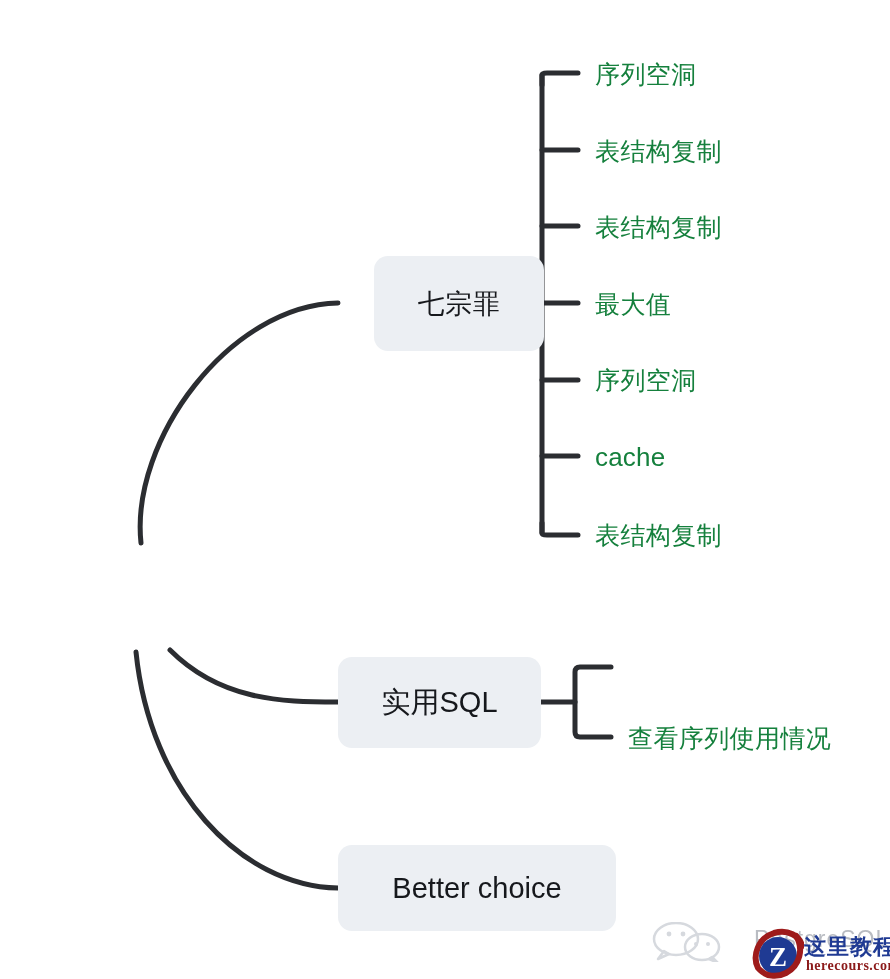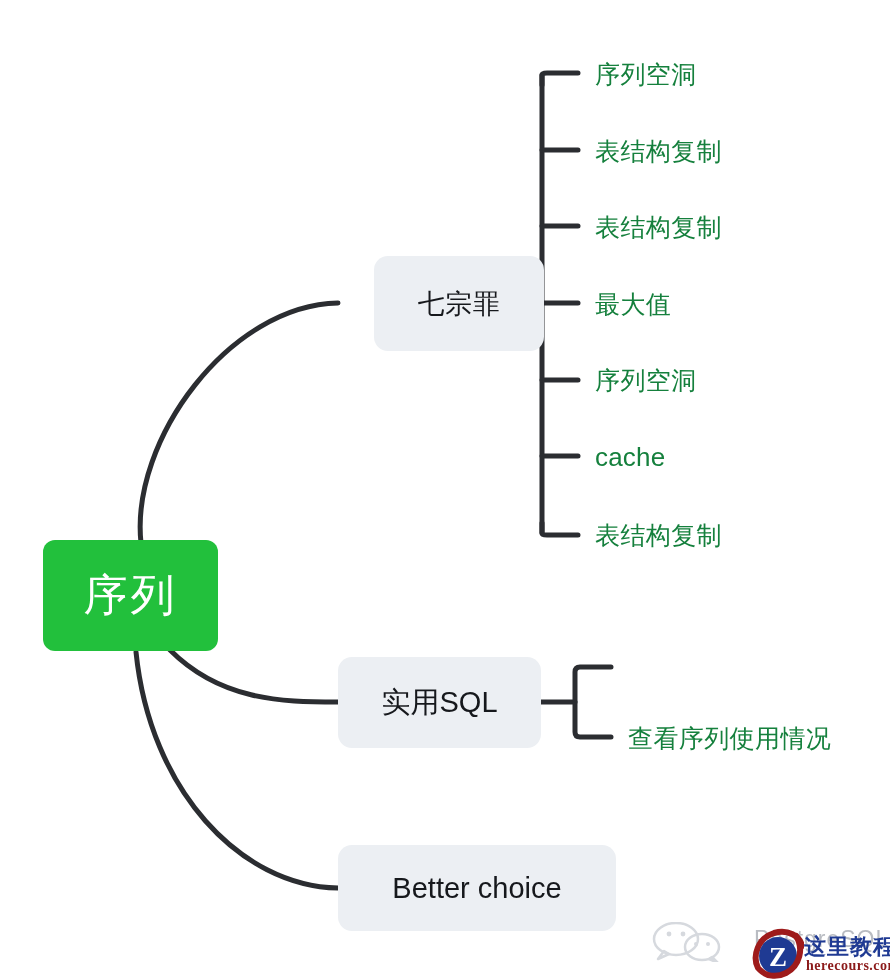--- a/index.html
+++ b/index.html
@@ -148,23 +148,20 @@
     <path d="M 542 303 L 578 303" fill="none" stroke="#2b2d31" stroke-width="5" stroke-linecap="round"></path>
     <path d="M 542 380 L 578 380" fill="none" stroke="#2b2d31" stroke-width="5" stroke-linecap="round"></path>
     <path d="M 542 456 L 578 456" fill="none" stroke="#2b2d31" stroke-width="5" stroke-linecap="round"></path>
     <path d="M 542 523 L 542 533 Q 542 535 547 535 L 578 535" fill="none" stroke="#2b2d31" stroke-width="5" stroke-linecap="round" stroke-linejoin="round"></path>
 
     <path d="M 541 702 L 575 702" fill="none" stroke="#2b2d31" stroke-width="5" stroke-linecap="round"></path>
 
     <path d="M 611 667 L 580 667 Q 575 667 575 672 L 575 732 Q 575 737 580 737 L 611 737" fill="none" stroke="#2b2d31" stroke-width="5" stroke-linecap="round" stroke-linejoin="round"></path>
   </svg>
 
-  <div class="node root" style="left:43px; top:540px; width:175px; height:111px;">
-    <span>序列</span>
-  </div>
 
   <div class="node branch" style="left:338px; top:256px; width:170px; height:95px;">
     <span>七宗罪</span>
   </div>
 
   <div class="node branch-wide" style="left:338px; top:657px; width:203px; height:91px;">
     <span>实用SQL</span>
   </div>
 
   <div class="node branch-wide" style="left:338px; top:845px; width:278px; height:86px;">

